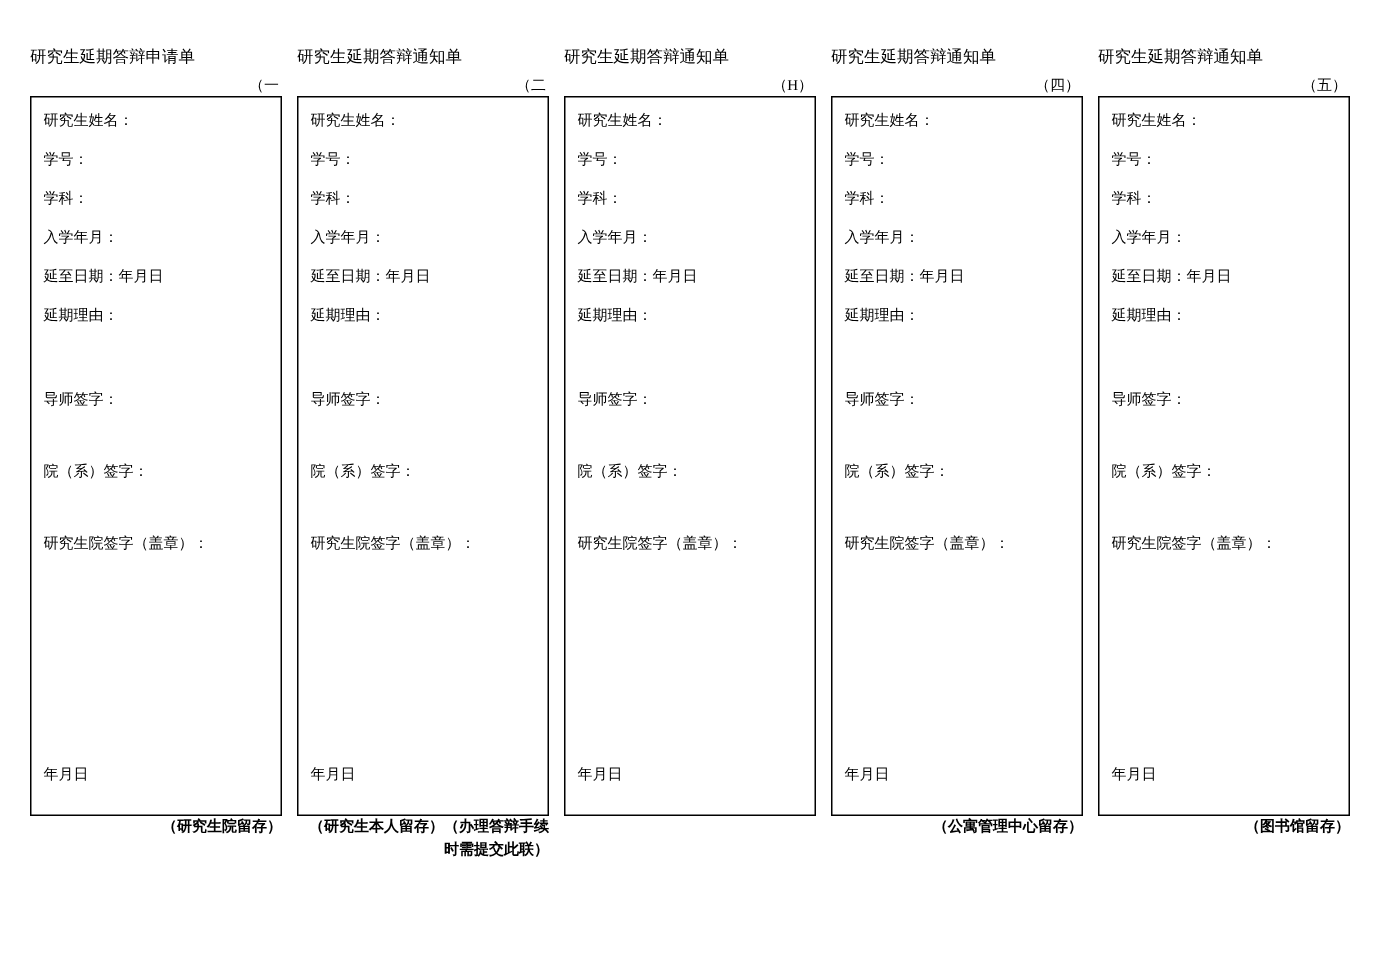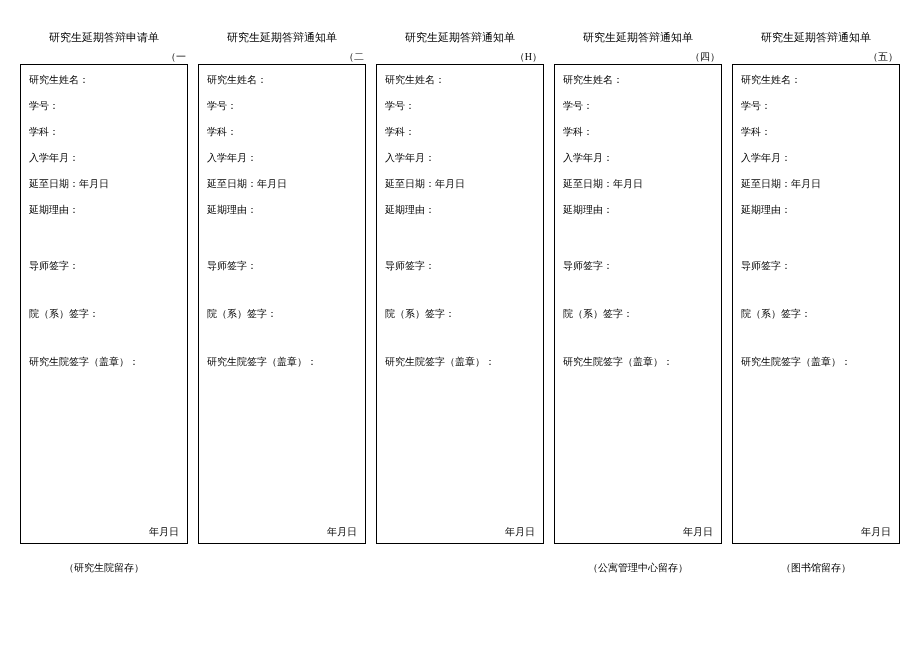--- a/index.html
+++ b/index.html
@@ -14,49 +14,49 @@
       display: flex;
       gap: 10px;
       justify-content: center;
     }
     .slip {
       width: 168px;
       display: flex;
       flex-direction: column;
     }
     .title {
-      text-align: center;
       font-size: 11px;
       margin-bottom: 6px;
       height: 14px;
     }
     .pageno {
       text-align: right;
       font-size: 10px;
       height: 14px;
       padding-right: 2px;
     }
     .box {
       border: 1px solid #000;
       height: 480px;
-      padding: 8px 8px 4px 8px;
+      padding: 8px 8px 20px 8px;
       display: flex;
       flex-direction: column;
     }
     .field { margin-bottom: 12px; font-size: 10px; }
     .gap1 { height: 30px; }
     .gap2 { height: 22px; }
     .spacer { flex: 1; }
-    .date-bottom { text-align: right; font-size: 10px; }
+    .date-bottom { text-align: left; font-size: 10px; }
     .footer {
-      text-align: center;
+      text-align: right;
       font-size: 10px;
-      margin-top: 16px;
+      margin-top: 0;
       line-height: 1.5;
       min-height: 30px;
+      font-weight: bold;
     }
   </style>
 </head>
 <body>
 
 <div class="row">
 
   <div class="slip">
     <div class="title">研究生延期答辩申请单</div>
     <div class="pageno">（一</div>
@@ -91,20 +91,21 @@
       <div class="field">延期理由：</div>
       <div class="gap1"></div>
       <div class="field">导师签字：</div>
       <div class="gap2"></div>
       <div class="field">院（系）签字：</div>
       <div class="gap2"></div>
       <div class="field">研究生院签字（盖章）：</div>
       <div class="spacer"></div>
       <div class="date-bottom">年月日</div>
     </div>
+    <div class="footer">（研究生本人留存）（办理答辩手续时需提交此联）</div>
   </div>
 
   <div class="slip">
     <div class="title">研究生延期答辩通知单</div>
     <div class="pageno">（H）</div>
     <div class="box">
       <div class="field">研究生姓名：</div>
       <div class="field">学号：</div>
       <div class="field">学科：</div>
       <div class="field">入学年月：</div>

